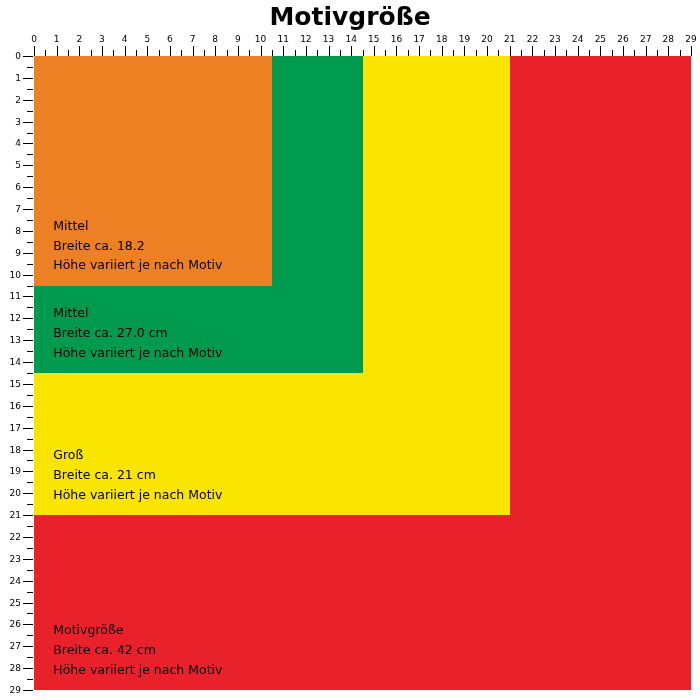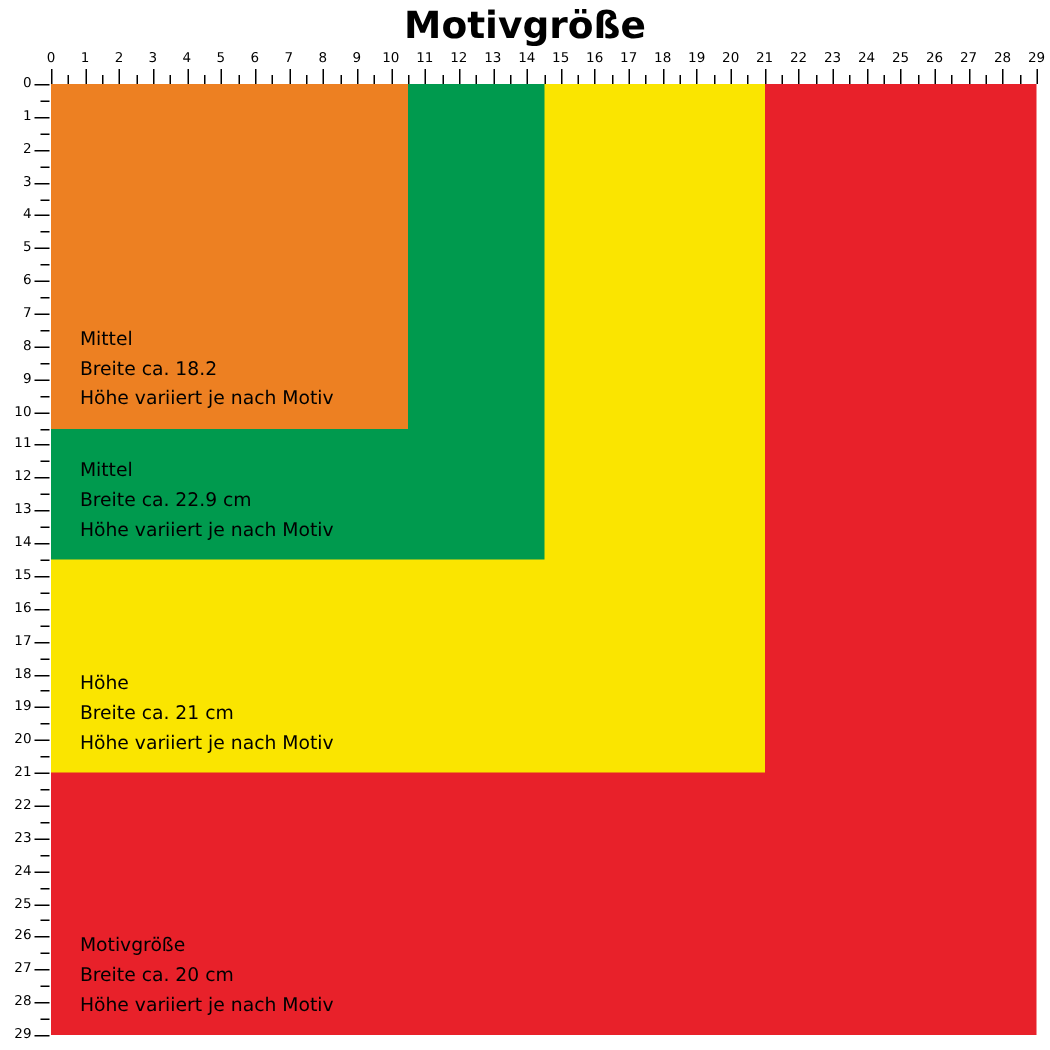--- a/index.html
+++ b/index.html
@@ -285,24 +285,24 @@
     <div class="block" id="block-extragross" style="left: 0px; top: 0px; width: 657px; height: 634px; background: rgb(232, 33, 42);"></div>
     <div class="block" id="block-gross" style="left: 0px; top: 0px; width: 475.759px; height: 459.103px; background: rgb(250, 229, 0);"></div>
     <div class="block" id="block-mittel" style="left: 0px; top: 0px; width: 328.5px; height: 317px; background: rgb(0, 154, 78);"></div>
     <div class="block" id="block-klein" style="left: 0px; top: 0px; width: 237.879px; height: 229.552px; background: rgb(237, 128, 34);"></div>
 
     <div class="lbl" id="lbl-klein-0" style="left: 19.2569px; top: 162.872px;">Mittel</div>
     <div class="lbl" id="lbl-klein-1" style="left: 19.2569px; top: 182.548px;">Breite ca. 18.2</div>
     <div class="lbl" id="lbl-klein-2" style="left: 19.2569px; top: 202.224px;">Höhe variiert je nach Motiv</div>
 
     <div class="lbl" id="lbl-mittel-0" style="left: 19.2569px; top: 250.321px;">Mittel</div>
-    <div class="lbl" id="lbl-mittel-1" style="left: 19.2569px; top: 269.997px;">Breite ca. 22.9 cm</div>
+    <div class="lbl" id="lbl-mittel-1" style="left: 19.2569px; top: 269.997px;">Breite ca. 27.0 cm</div>
     <div class="lbl" id="lbl-mittel-2" style="left: 19.2569px; top: 289.672px;">Höhe variiert je nach Motiv</div>
 
-    <div class="lbl" id="lbl-gross-0" style="left: 19.2569px; top: 392.424px;">Höhe</div>
+    <div class="lbl" id="lbl-gross-0" style="left: 19.2569px; top: 392.424px;">Groß</div>
     <div class="lbl" id="lbl-gross-1" style="left: 19.2569px; top: 412.1px;">Breite ca. 21 cm</div>
     <div class="lbl" id="lbl-gross-2" style="left: 19.2569px; top: 431.776px;">Höhe variiert je nach Motiv</div>
 
     <div class="lbl" id="lbl-xl-0" style="left: 19.2569px; top: 567.321px;">Motivgröße</div>
-    <div class="lbl" id="lbl-xl-1" style="left: 19.2569px; top: 586.997px;">Breite ca. 20 cm</div>
+    <div class="lbl" id="lbl-xl-1" style="left: 19.2569px; top: 586.997px;">Breite ca. 42 cm</div>
     <div class="lbl" id="lbl-xl-2" style="left: 19.2569px; top: 606.672px;">Höhe variiert je nach Motiv</div>
   </div>
 </div>
 
 </body></html>

